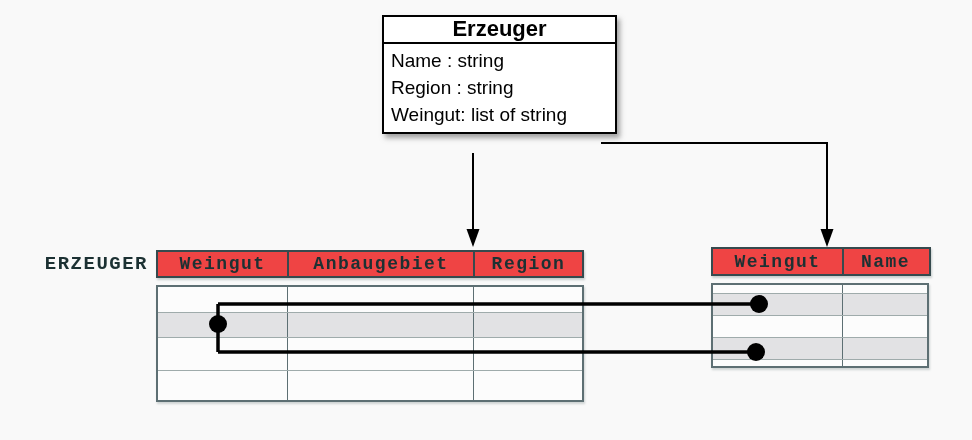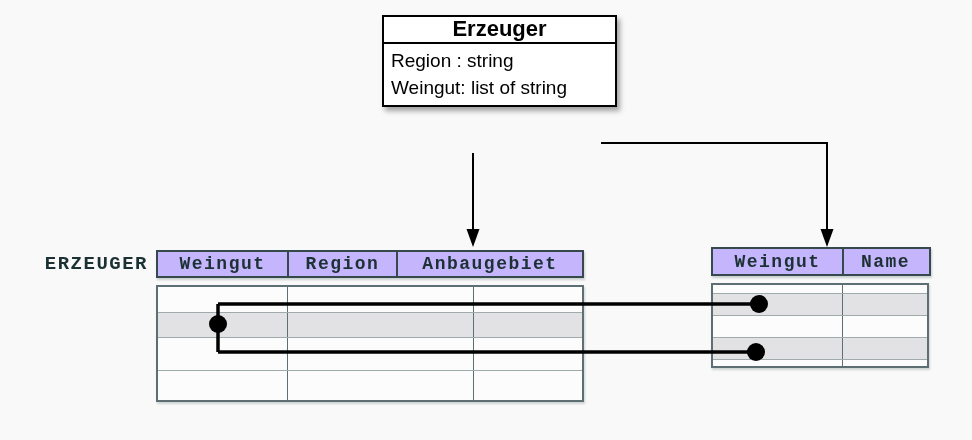--- a/index.html
+++ b/index.html
@@ -30,21 +30,21 @@
     position:absolute;
     font-family:"Liberation Mono","DejaVu Sans Mono",monospace;
     font-weight:bold;font-size:19px;letter-spacing:1.5px;
     color:#1c3133;text-align:right;
   }
   .erz-label{left:30px;top:250px;width:118px;line-height:28px;}
   .win-label{left:590px;top:247px;width:114px;line-height:29px;}
 
   
   .hdr-table{
-    position:absolute;display:flex;background:#c4b5fd;
+    position:absolute;display:flex;background:#ef4444;
     border:2px solid #364a4e;box-sizing:border-box;
     box-shadow:1px 2px 2px rgba(110,125,125,0.35);
   }
   .erz-hdr{left:156px;top:250px;width:428px;height:28px;}
   .win-hdr{left:711px;top:247px;width:220px;height:29px;}
   .hdr-cell{
     font-family:"Liberation Mono","DejaVu Sans Mono",monospace;
     font-weight:bold;font-size:18px;letter-spacing:1.5px;
     color:#1c3133;text-align:center;
     display:flex;align-items:center;justify-content:center;
@@ -81,31 +81,32 @@
   .overlay{position:absolute;left:0;top:0;pointer-events:none;}
 </style>
 </head>
 <body>
 
 <div class="stage">
 
   <div class="classbox">
     <div class="classbox-title">Erzeuger</div>
     <div class="classbox-attrs">
+      <div class="classbox-attr">Name : string</div>
       <div class="classbox-attr">Region : string</div>
       <div class="classbox-attr">Weingut: list of string</div>
     </div>
   </div>
 
   <div class="tbl-label erz-label">ERZEUGER</div>
 
   <div class="hdr-table erz-hdr">
     <div class="hdr-cell" style="width:129px">Weingut</div>
+    <div class="hdr-cell" style="width:186px">Anbaugebiet</div>
     <div class="hdr-cell" style="width:109px">Region</div>
-    <div class="hdr-cell" style="width:186px">Anbaugebiet</div>
   </div>
 
   <div class="body-table erz-body">
     <div class="trow r1">
       <div class="tcell c1"></div>
       <div class="tcell c2"></div>
       <div class="tcell c3"></div>
     </div>
     <div class="trow r2 hl">
       <div class="tcell c1"></div>

